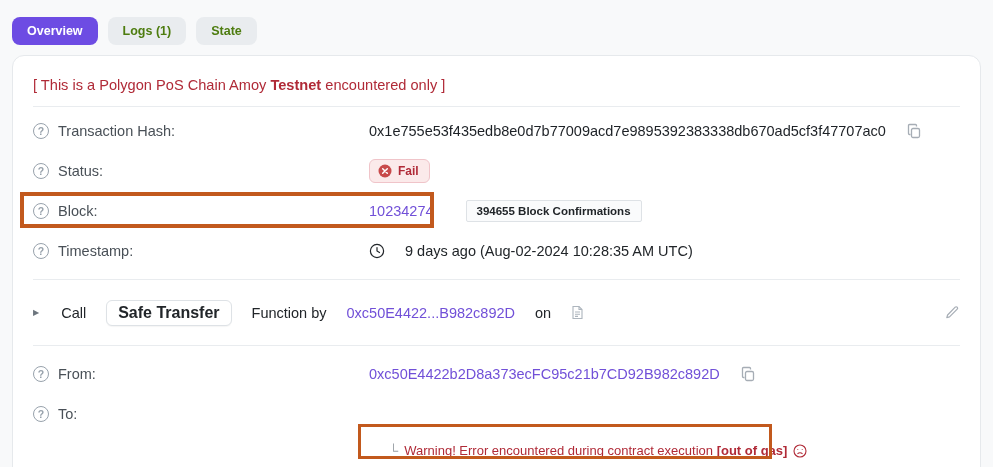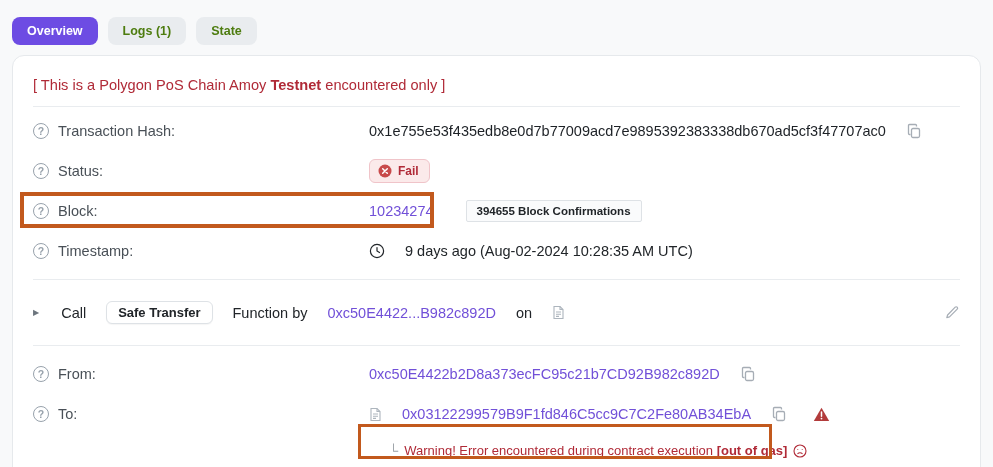--- a/index.html
+++ b/index.html
@@ -58,21 +58,21 @@
     padding: 4px 10px 4px 8px; color: var(--danger); font-size: 12px; font-weight: 600;
   }
   
   .gray-badge {
     margin-left: 12px; background: #fafbfc; border: 1px solid #dee2e6;
     border-radius: 2px; padding: 4px 10px; font-size: 11.5px; font-weight: 700; color: #212529;
     white-space: nowrap;
   }
   .method-badge {
     background: #fff; border: 1px solid #dee2e6; border-radius: 6px;
-    padding: 3px 11px; font-size: 13px; font-weight: 700; color: #212529;
+    padding: 3px 11px; font-size: 16px; font-weight: 700; color: #212529;
     box-shadow: 0 1px 1px rgba(0,0,0,0.04); white-space: nowrap;
   }
   .tri-right { color: #6c757d; font-size: 8px; margin-right: 2px; }
   .action-row { display: flex; align-items: center; height: 65px; }
   .warning-row { display: flex; align-items: center; height: 33px; margin-left: 356px; gap: 6px; }
   .warning-text { color: var(--danger); font-size: 13px; }
   .warning-text b { font-weight: 700; }
   .corner-glyph { color: #9aa0a6; font-size: 13px; }
   .icon-btn { background: none; border: none; cursor: pointer; display: inline-flex; align-items: center; padding: 0; }
   
@@ -196,39 +196,20 @@
         </svg>
       </button>
     </div>
   </div>
 
   <div class="row">
     <div class="row-label">
       <span class="help-icon">?</span>
       <span>To:</span>
     </div>
-    <div class="row-value">
-      <svg width="13" height="15" viewBox="0 0 13 15" fill="none" stroke="#adb5bd" stroke-width="1.1">
-        <path d="M2 1.5 h6 l3 3 v9 h-9 z"></path>
-        <path d="M8 1.5 v3 h3"></path>
-        <path d="M4 7 h5 M4 9.2 h5 M4 11.4 h3"></path>
-      </svg>
-      <a class="link">0x03122299579B9F1fd846C5cc9C7C2Fe80AB34EbA</a>
-      <button class="icon-btn">
-        <svg width="16" height="16" viewBox="0 0 16 16" fill="none" stroke="#a6adb5" stroke-width="1.3">
-          <rect x="5.5" y="5.5" width="8" height="9" rx="1.5"></rect>
-          <path d="M10.5 3.5v-1a1 1 0 0 0-1-1h-6a1 1 0 0 0-1 1v8a1 1 0 0 0 1 1h1"></path>
-        </svg>
-      </button>
-      <svg width="17" height="15" viewBox="0 0 17 15" style="margin-left:6px;">
-        <path d="M8.5 0.8 L16.2 14 H0.8 Z" fill="#b23b3b"></path>
-        <path d="M8.5 5 v4.2" stroke="#fff" stroke-width="1.5" stroke-linecap="round"></path>
-        <circle cx="8.5" cy="11.6" r="0.9" fill="#fff"></circle>
-      </svg>
-    </div>
   </div>
 
   <div class="warning-row">
     <span class="corner-glyph">└</span>
     <span class="warning-text">
       <span>Warning! Error encountered during contract execution </span><b>[out of gas]</b>
     </span>
     <svg width="14" height="14" viewBox="0 0 14 14" fill="none" stroke="#b02a37" stroke-width="1.1">
       <circle cx="7" cy="7" r="6"></circle>
       <circle cx="4.8" cy="5.4" r="0.5" fill="#b02a37" stroke="none"></circle>

